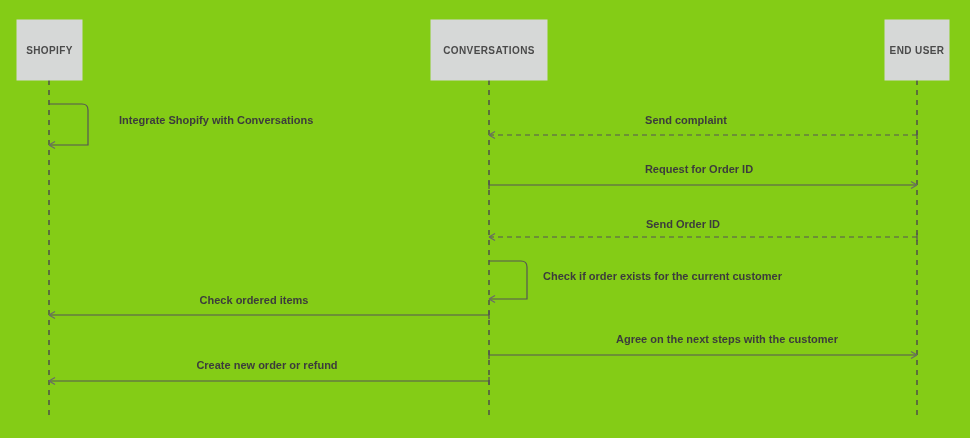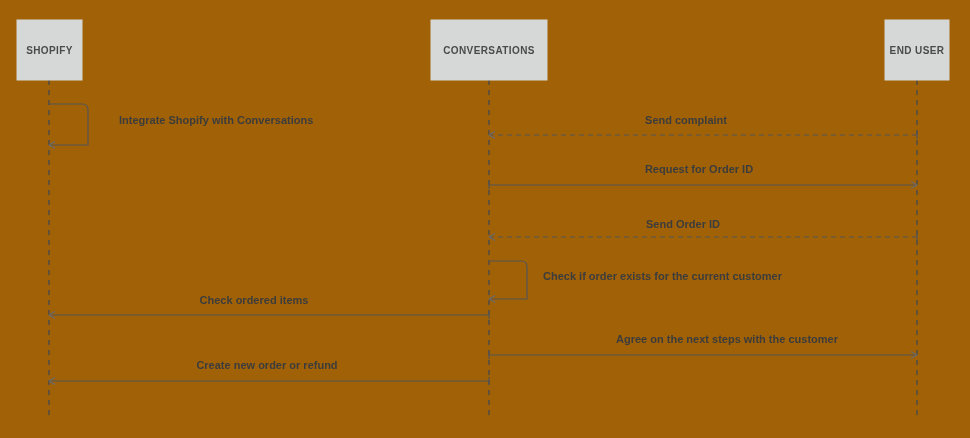--- a/index.html
+++ b/index.html
@@ -5,21 +5,21 @@
 <style>
   html, body {
     margin: 0;
     padding: 0;
     background: #000000;
   }
   #diagram-root {
     position: relative;
     width: 970px;
     height: 438px;
-    background: #a16207;
+    background: #84cc16;
     overflow: hidden;
     font-family: "Liberation Sans", sans-serif;
   }
   #diagram-svg {
     position: absolute;
     left: 0;
     top: 0;
     width: 970px;
     height: 438px;
     display: block;

